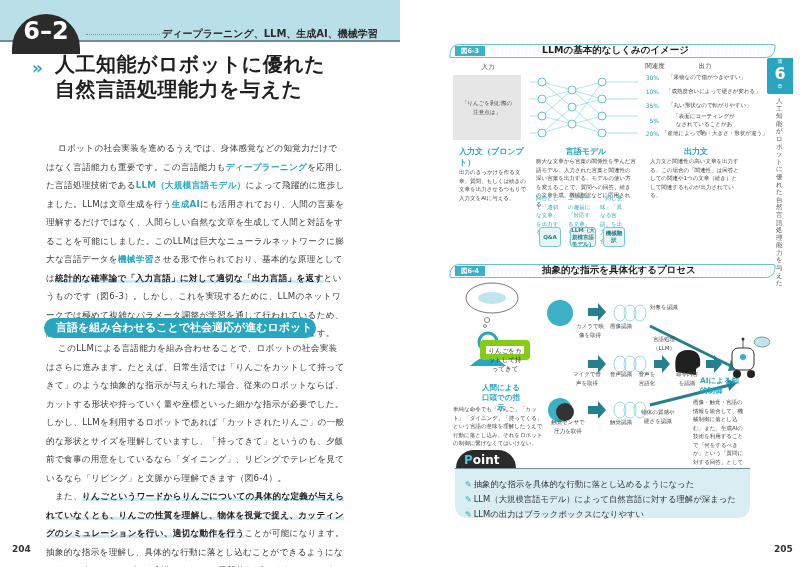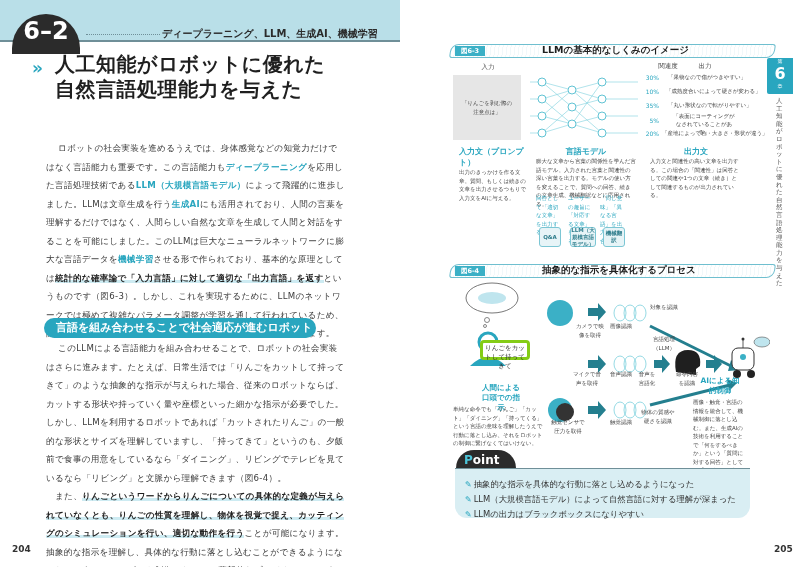--- a/index.html
+++ b/index.html
@@ -134,21 +134,21 @@
       <circle cx="42" cy="18" r="4"></circle>
         <circle cx="42" cy="35" r="4"></circle>
         <circle cx="42" cy="52" r="4"></circle>
       <circle cx="72" cy="10" r="4"></circle>
         <circle cx="72" cy="27" r="4"></circle>
         <circle cx="72" cy="44" r="4"></circle>
         <circle cx="72" cy="61" r="4"></circle>
     </g>
   </svg>
 
-  <div class="label-mid" style="position:absolute; left:253px; top:62px; width:30px;">関連度</div>
+  <div class="label-mid" style="position:absolute; left:240px; top:62px; width:30px;">関連度</div>
   <div class="label-mid" style="position:absolute; left:290px; top:62px; width:30px;">出力</div>
 
   <div class="out-pct" style="left:237px; top:74px;">30%</div>
   <div class="out-row" style="left:268px; top:74px;">「果物なので傷がつきやすい」</div>
   <div class="out-pct" style="left:237px; top:88px;">10%</div>
   <div class="out-row" style="left:266px; top:88px;">「成熟度合いによって硬さが変わる」</div>
   <div class="out-pct" style="left:237px; top:102px;">35%</div>
   <div class="out-row" style="left:268px; top:102px;">「丸い形状なので転がりやすい」</div>
   <div class="out-pct" style="left:237px; top:117px;">5%</div>
   <div class="out-row" style="left:272px; top:112px; width:64px; text-align:center; line-height:8px;">「表面にコーティングが なされていることがある」</div>
@@ -225,39 +225,39 @@
     <path d="M138 126 h10 v-5 l8 9 -8 9 v-5 h-10 z" fill="#247f8f"></path>
     <g stroke="#7cd0dd" stroke-width="0.8" fill="none">
       <ellipse cx="170" cy="130" rx="6" ry="8"></ellipse>
         <ellipse cx="180" cy="130" rx="6" ry="8"></ellipse>
         <ellipse cx="190" cy="130" rx="6" ry="8"></ellipse>
     </g>
     <line x1="200" y1="125" x2="280" y2="105" stroke="#247f8f" stroke-width="3"></line>
     <path d="M277 99 l10 4 -8 8 z" fill="#247f8f"></path>
   </svg>
 
-  <div style="position:absolute; left:80px; top:340px; width:50px; height:20px; border:3px solid #84cc16; border-radius:4px; font-size:6.5px; line-height:9px; text-align:center; padding-top:1px; background:#fff;">りんごをカットして持ってきて</div>
+  <div style="position:absolute; left:80px; top:340px; width:50px; height:20px; border:6px solid #84cc16; border-radius:4px; font-size:6.5px; line-height:9px; text-align:center; padding-top:1px; background:#fff;">りんごをカットして持ってきて</div>
   <div class="small" style="position:absolute; left:175px; top:322px; width:30px; text-align:center;">カメラで映像を取得</div>
   <div class="small" style="position:absolute; left:210px; top:322px;">画像認識</div>
   <div class="small" style="position:absolute; left:250px; top:303px;">対象を認識</div>
 
   <div class="small" style="position:absolute; left:250px; top:335px; width:28px; text-align:center;">言語処理（LLM）</div>
   <div class="small" style="position:absolute; left:172px; top:370px; width:30px; text-align:center;">マイクで音声を取得</div>
   <div class="small" style="position:absolute; left:210px; top:370px;">音声認識</div>
   <div class="small" style="position:absolute; left:236px; top:370px; width:22px; text-align:center;">音声を言語化</div>
   <div class="small" style="position:absolute; left:276px; top:370px; width:22px; text-align:center;">命令内容を認識</div>
 
   <div style="position:absolute; left:80px; top:383px; width:42px; text-align:center; font-size:7.5px; line-height:10px; font-weight:bold; color:#29a6bf;">人間による口頭での指示</div>
   <div class="small" style="position:absolute; left:53px; top:405px; width:90px;">単純な命令でも「りんご」「カット」「ダイニング」「持ってくる」という言語の意味を理解したうえで行動に落とし込み、それをロボットの制御に繋げなくてはいけない。</div>
 
   <div class="small" style="position:absolute; left:150px; top:418px; width:36px; text-align:center;">触覚センサで圧力を取得</div>
   <div class="small" style="position:absolute; left:210px; top:418px;">触覚認識</div>
   <div class="small" style="position:absolute; left:240px; top:408px; width:36px; text-align:center;">物体の質感や硬さを認識</div>
 
-  <div style="position:absolute; left:300px; top:376px; width:40px; text-align:center; font-size:7.5px; line-height:10px; font-weight:bold; color:#29a6bf;">AIによる知的制御</div>
+  <div style="position:absolute; left:300px; top:376px; width:40px; font-size:7.5px; line-height:10px; font-weight:bold; color:#29a6bf;">AIによる知的制御</div>
   <div class="small" style="position:absolute; left:293px; top:398px; width:55px;">画像・触覚・言語の情報を統合して、機械制御に落とし込む。また、生成AIの技術を利用することで「何をするべきか」という「質問に対する回答」としての「ロボットの行動」を出力することができる。</div>
 
   <div class="point-badge"><span class="p">P</span><span>oint</span></div>
   <div class="point-box">
     <div class="point-item"><span class="pencil">✎</span><span>抽象的な指示を具体的な行動に落とし込めるようになった</span></div>
     <div class="point-item"><span class="pencil">✎</span><span>LLM（大規模言語モデル）によって自然言語に対する理解が深まった</span></div>
     <div class="point-item"><span class="pencil">✎</span><span>LLMの出力はブラックボックスになりやすい</span></div>
   </div>
 
   <div class="side-tab">

